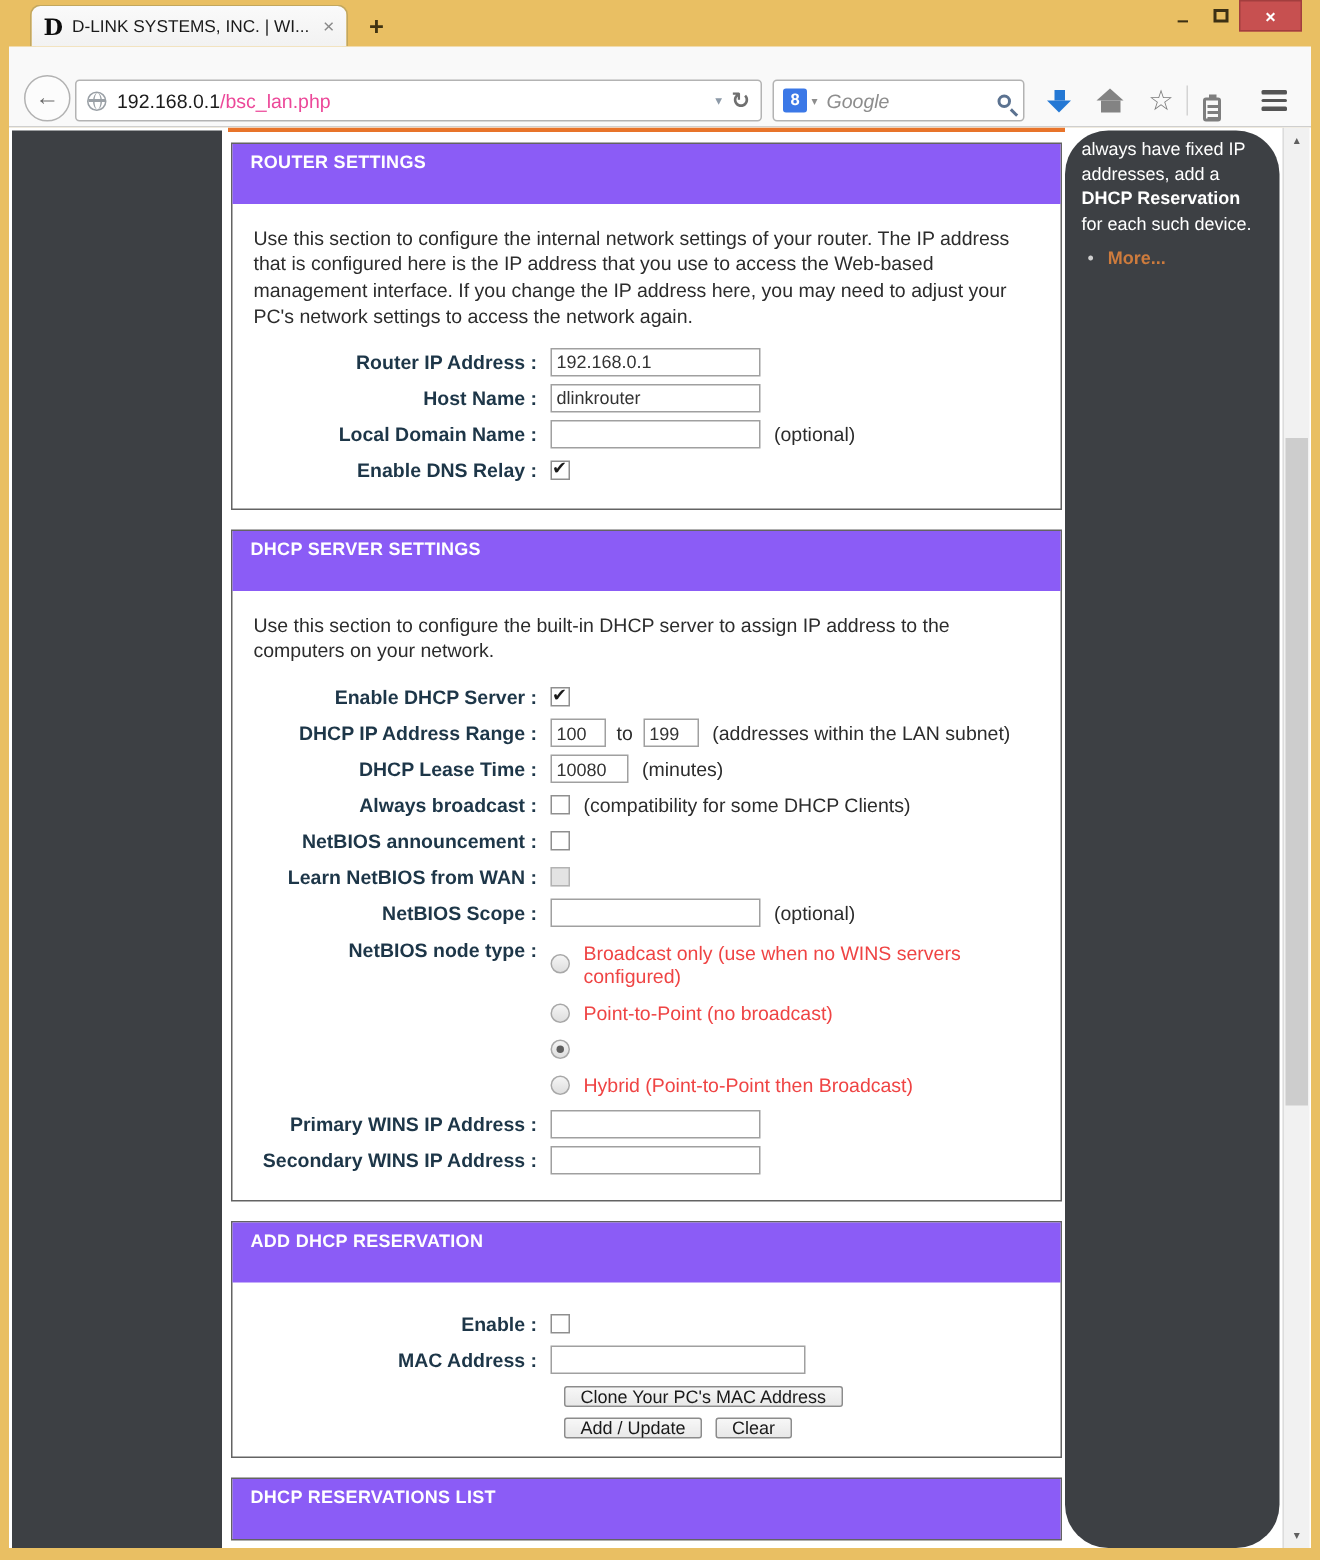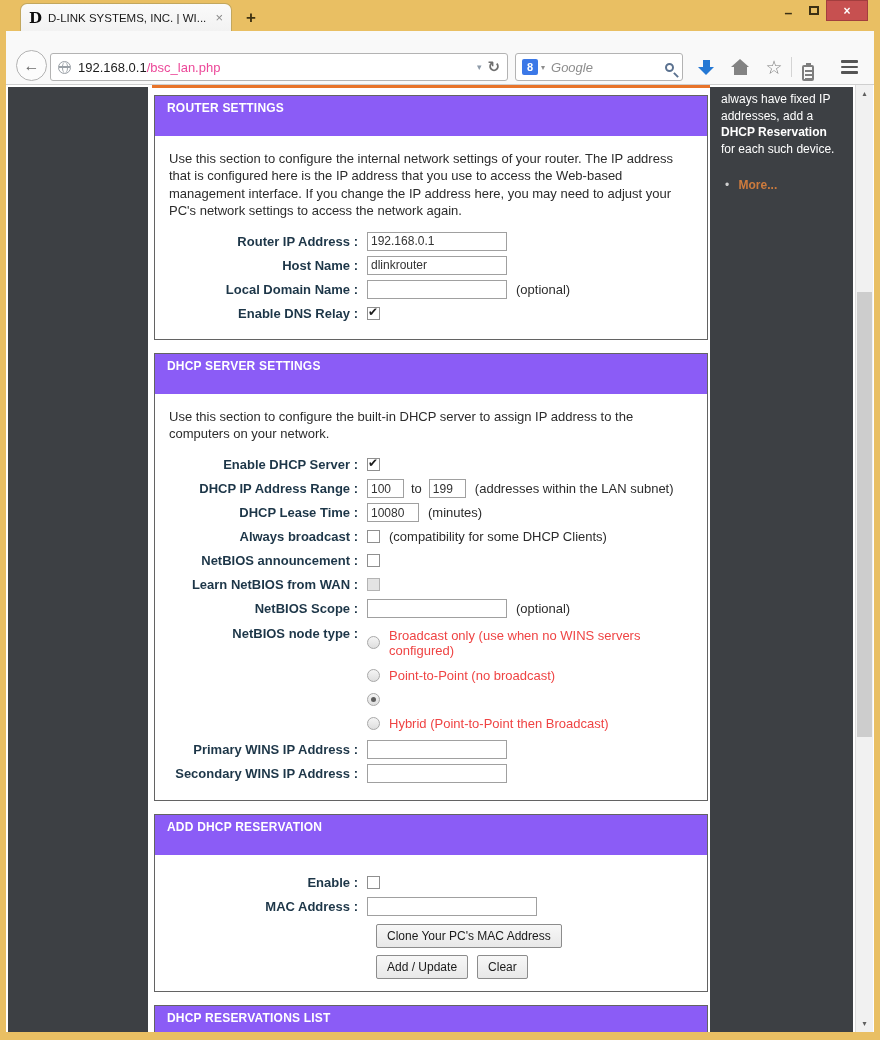--- a/index.html
+++ b/index.html
@@ -61,22 +61,22 @@
   .clip::before { content:""; position:absolute; top:-4px; left:2px; width:5px; height:3px; background:#7e7e7e; }
   .clip::after { content:""; position:absolute; left:1px; top:3px; width:7px; height:2px; background:#7e7e7e;
                  box-shadow:0 4px 0 #7e7e7e, 0 8px 0 #7e7e7e; }
   .burger { width:30px; flex-direction:column; margin-left:10px; }
   .burger i { display:block; width:17px; height:2.5px; background:#555; border-radius:1px; margin:1.6px 0; }
 
   
   .viewport { position:absolute; top:85px; left:6px; right:6px; bottom:8px; background:#fff; overflow:hidden; }
   .leftcol { position:absolute; left:2px; top:2px; width:140px; bottom:0; background:#3d4044; }
   .rightcol { position:absolute; left:704px; width:143px; top:2px; bottom:0; background:#3d4044;
-              color:#fff; font-size:12px; line-height:1.38; padding:4px 10px 0 11px; }
-  .help-more { margin-top:20px; padding-left:4px; }
+              color:#fff; font-size:12px; line-height:1.38; padding:4px 10px 0 11px;border-radius:29px; }
+  .help-more { margin-top:7px; padding-left:4px; }
   .bullet { color:#cfcfcf; margin-right:6px; }
   .more-link { color:#cd7b3d; font-weight:bold; }
   .scrollbar { position:absolute; top:0; bottom:0; right:1px; width:18px; background:#f1f1f1; border-left:1px solid #dcdcdc; }
   .sb-up,.sb-down { position:absolute; left:0; right:0; height:17px; display:flex; align-items:center; justify-content:center;
                     color:#5f5f5f; font-size:8px; }
   .sb-up { top:0; } .sb-down { bottom:0; }
   .sb-thumb { position:absolute; left:1px; right:1px; top:207px; height:445px; background:#cdcdcd; }
 
   .content { position:absolute; left:146px; top:0; width:558px; bottom:0; background:#fff; }
   .orange-line { height:3px; background:#e8742a; margin-bottom:7px; }
@@ -102,21 +102,21 @@
   .cb-checked::before { content:"✔"; position:absolute; top:-3px; left:0; font-size:12px; color:#1b1b1b; }
   .cb-disabled { background:#e3e3e3; border-color:#b3b3b3; }
 
   .rgroup { display:flex; flex-direction:column; }
   .rrow { display:flex; align-items:center; margin:5px 0; font-size:13px; color:#ef4444; }
   .rb { width:13px; height:13px; border-radius:50%; border:1px solid #a8a8a8; flex:none; margin-right:9px;
         background:linear-gradient(#f5f5f5,#dedede); position:relative; }
   .rb-sel::after { content:""; position:absolute; left:3px; top:3px; width:5px; height:5px; border-radius:50%; background:#5f5f5f; }
 
   .btn { border:1px solid #8c8c8c; background:linear-gradient(#f7f7f7,#e8e8e8); border-radius:2px;
-         font:12px "Liberation Sans","DejaVu Sans",sans-serif; color:#1a1a1a; height:24px;
+         font:12px "Liberation Sans","DejaVu Sans",sans-serif; color:#1a1a1a; height:14px;
          display:inline-flex; align-items:center; justify-content:center; padding:0 10px; }
   .btn-copy { height:24px; padding:0 7px; margin-left:7px; }
   .btnrow { margin:7px 0 0 209px; display:flex; gap:9px; }
   .selbox { margin-left:7px; width:118px; height:24px; border:1px solid #8c8c8c; background:#fff;
             display:flex; align-items:center; justify-content:space-between; padding:0 5px; font-size:12px; color:#1a1a1a; }
   .sel-chev { color:#4f7a4f; font-size:10px; color:#4f4f4f; }
 </style>
 </head>
 <body>
 

